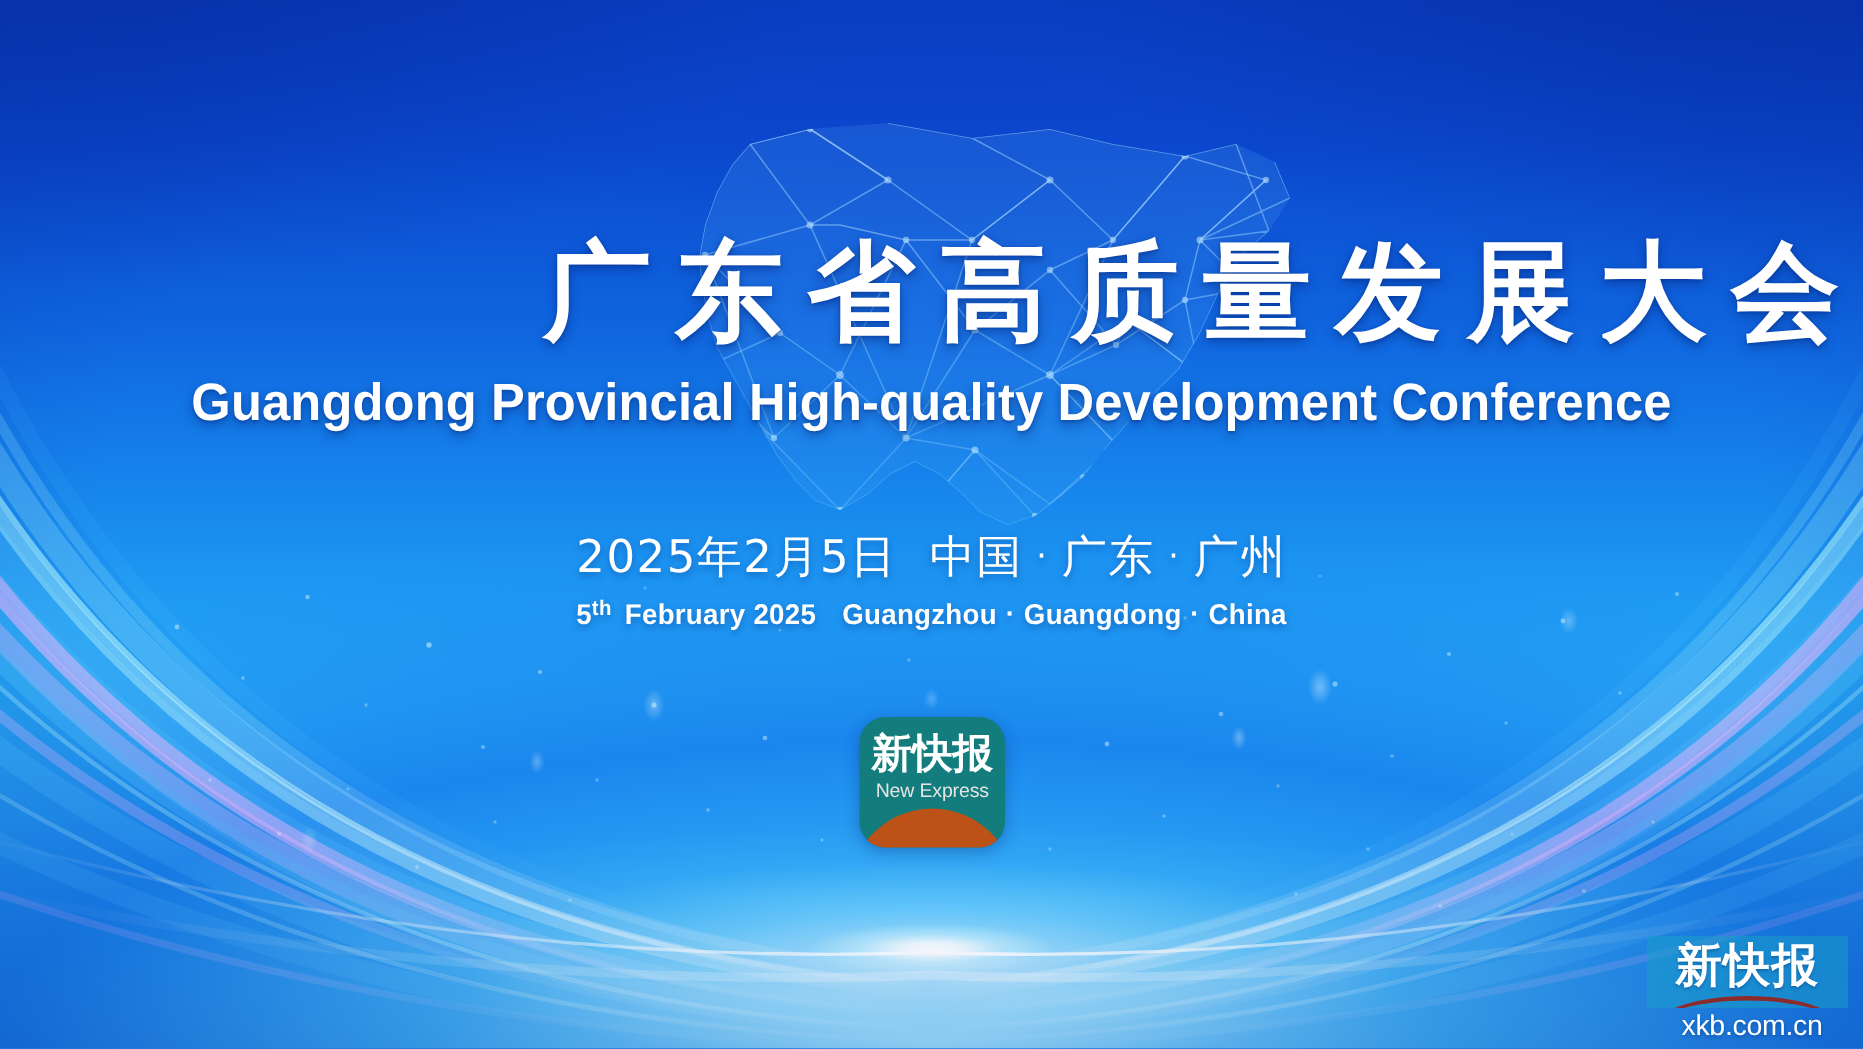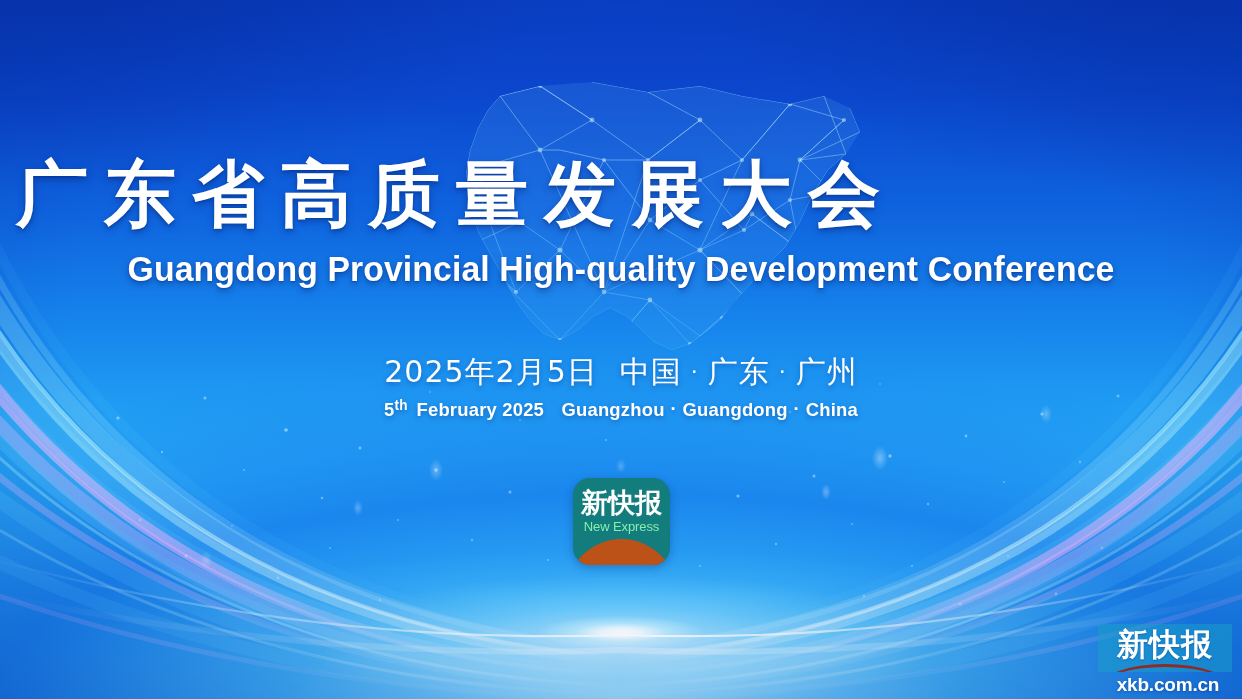--- a/index.html
+++ b/index.html
@@ -54,21 +54,21 @@
   #vignette {
     background:
       radial-gradient(ellipse 85% 78% at 50% 46%, transparent 52%, rgba(4,40,150,.30) 88%, rgba(3,32,130,.42) 100%);
   }
 
   
   #content { position:absolute; inset:0; }
 
   #title-cn {
     position:absolute; top:158px; left:0; width:100%;
-    text-align:left;
+    text-align:right;
     font-size:72px; font-weight:bold;
     letter-spacing:16px; text-indent:16px;
     color:#ffffff; line-height:1;
     font-family:"DejaVu Sans","Liberation Sans",sans-serif;
     text-shadow:0 3px 7px rgba(2,38,120,.50), 0 1px 2px rgba(2,38,120,.40);
     white-space:nowrap;
   }
 
   #title-en {
     position:absolute; top:249px; left:0; width:100%;
@@ -123,21 +123,21 @@
     position:absolute; top:11px; left:0; width:100%;
     text-align:center;
     color:#fff; font-size:27px; font-weight:bold;
     letter-spacing:0px; line-height:1;
     font-family:"DejaVu Sans","Liberation Sans",sans-serif;
     white-space:nowrap;
   }
   #logo-en {
     position:absolute; top:42px; left:0; width:100%;
     text-align:center;
-    color:#86efac; font-size:13px; font-weight:normal;
+    color:#e5e5e5; font-size:13px; font-weight:normal;
     line-height:1; letter-spacing:-.1px;
     font-family:"Liberation Sans","DejaVu Sans",sans-serif;
     white-space:nowrap;
   }
   #logo-arc {
     position:absolute; left:-8px; bottom:-32px;
     width:113px; height:58px;
     background:#bc5218;
     border-radius:50% 50% 0 0 / 100% 100% 0 0;
   }
@@ -162,21 +162,21 @@
     text-shadow:0 1px 2px rgba(0,40,110,.35);
   }
   #wm-arc {
     position:absolute; left:2px; bottom:-16px;
     width:130px; height:24px;
     border-top:3px solid #8d2a2a;
     border-radius:50% 50% 0 0 / 100% 100% 0 0;
   }
   #wm-url {
     width:140px; text-align:center;
-    color:#ffffff; font-size:19px; font-weight:bold;
+    color:#ffffff; font-size:19px; font-weight:normal;
     letter-spacing:-.2px; line-height:1.25;
     margin-top:1px;
     font-family:"Liberation Sans","DejaVu Sans",sans-serif;
     text-shadow:0 1px 3px rgba(0,40,110,.45);
     white-space:nowrap;
   }
 </style>
 </head>
 <body>
 

